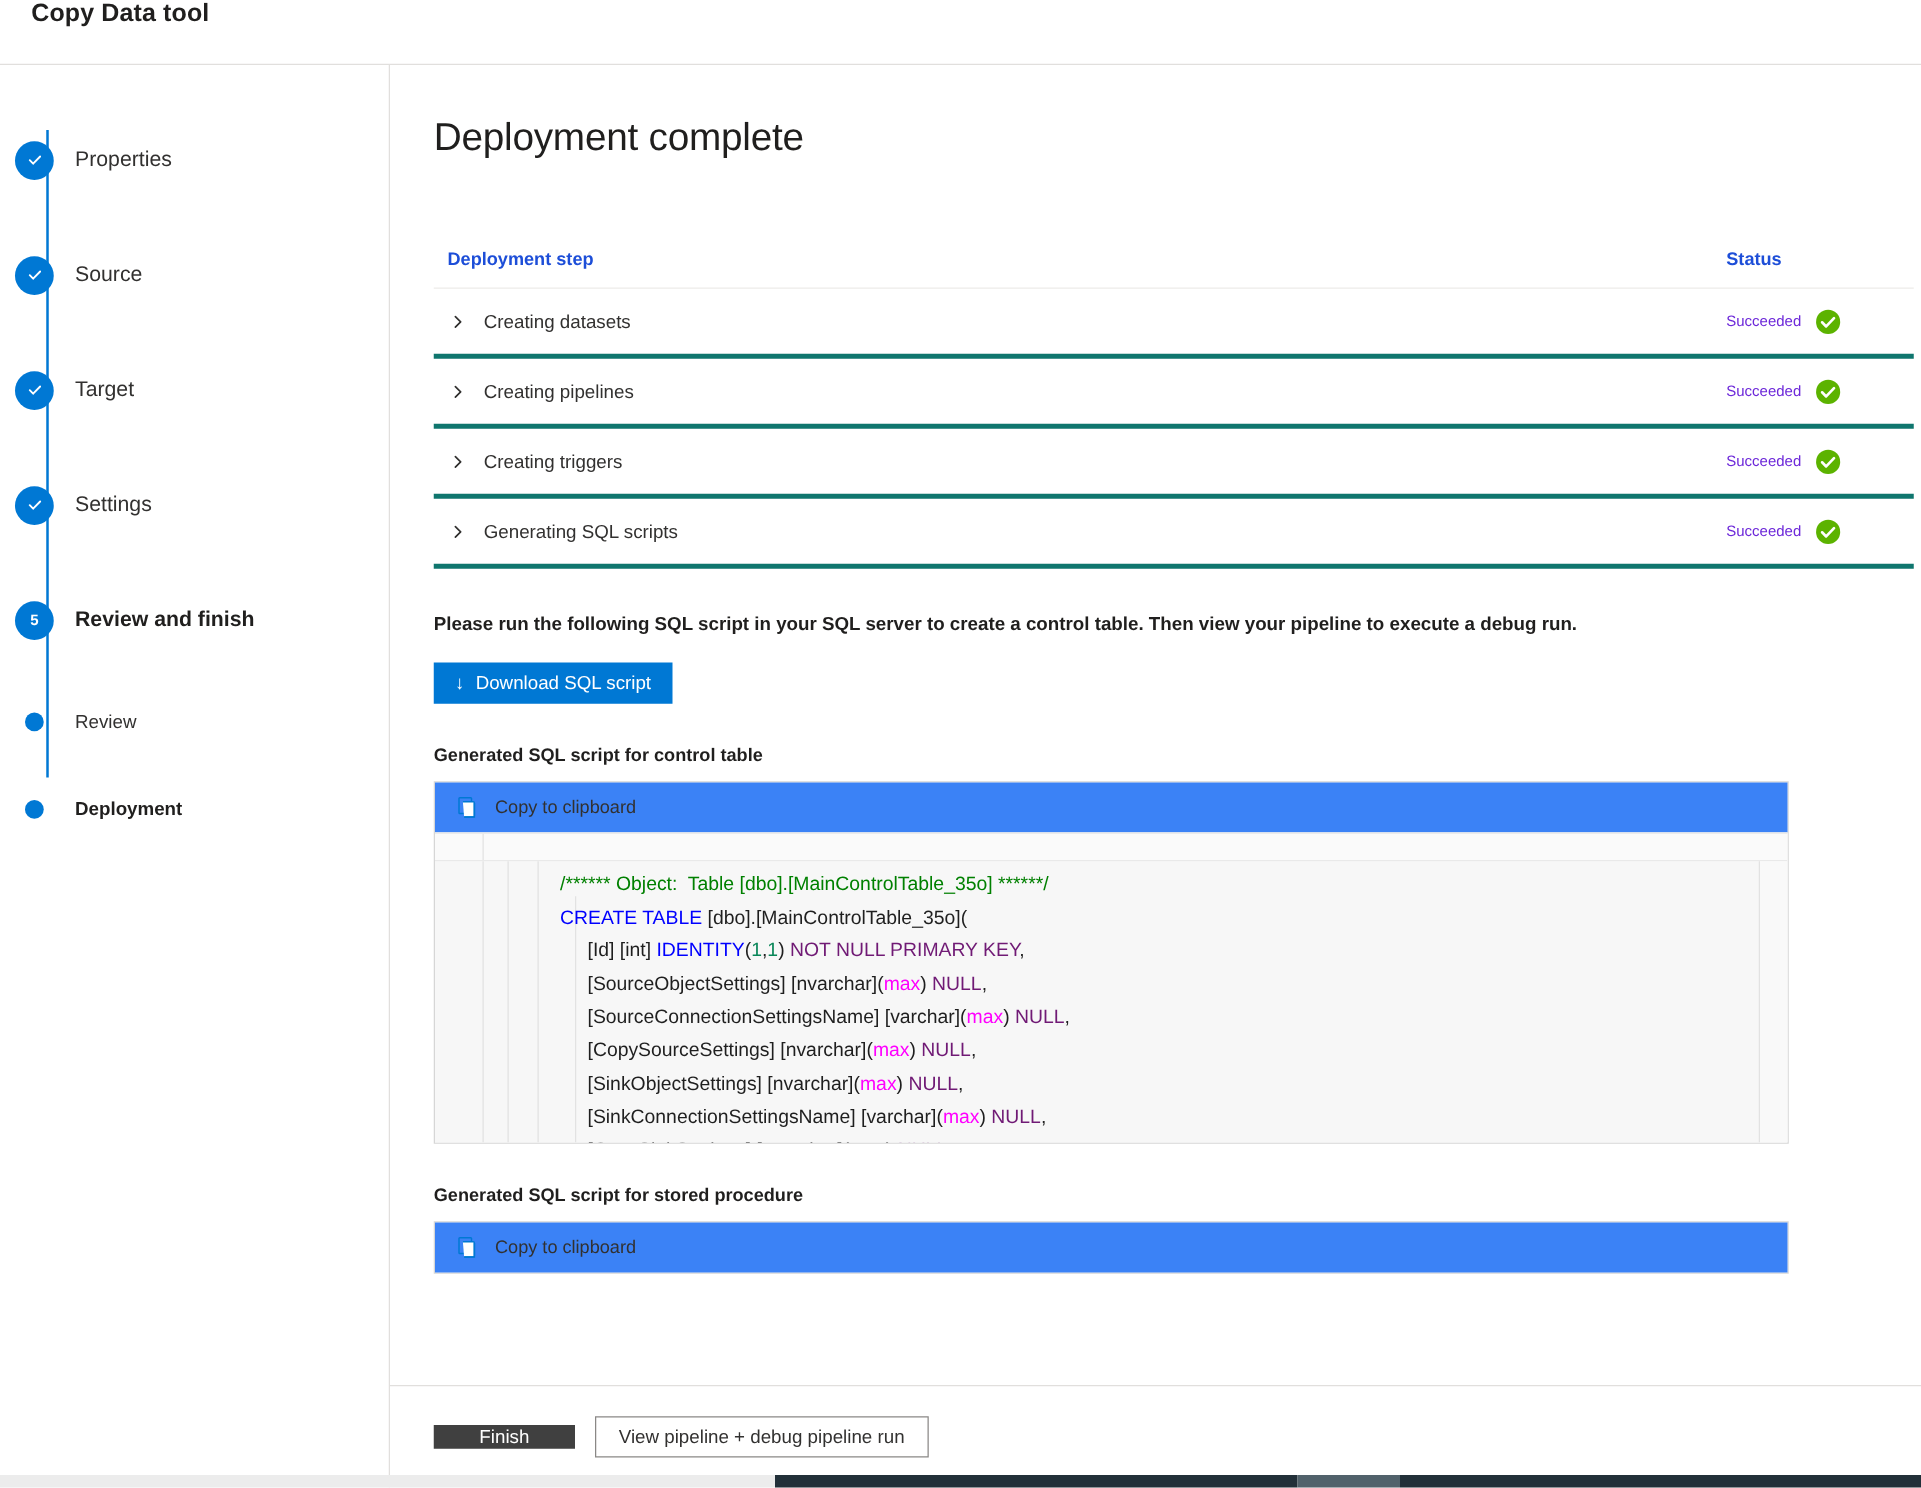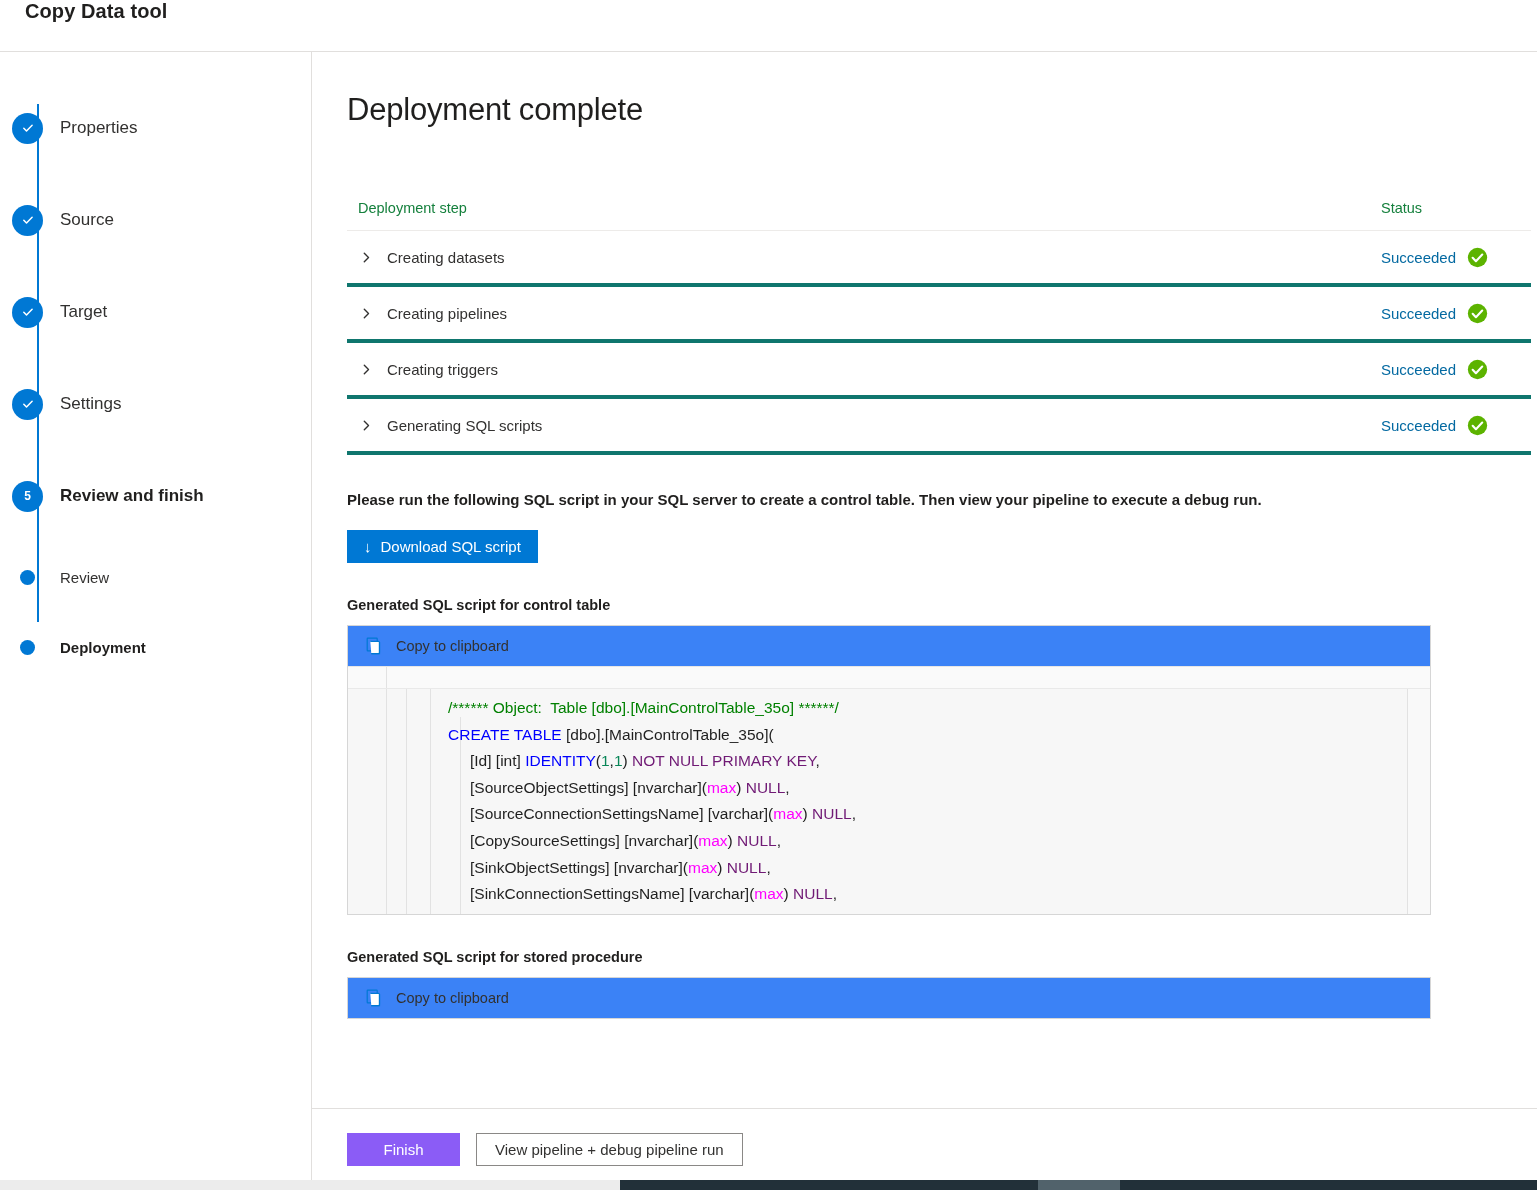--- a/index.html
+++ b/index.html
@@ -85,42 +85,42 @@
   .page-title {
     font-size: 31px; font-weight: 400; color: #201f1e;
     margin: 0 0 72px 0; letter-spacing: -.2px;
   }
 
   
   .dep-table { width: 1184px; }
   .dep-head {
     display: flex; align-items: center;
     padding: 0 0 14px 11px;
-    font-size: 14.5px; font-weight: 400; color: #15803d;
+    font-size: 14.5px; font-weight: 700; color: #1d4ed8;
     border-bottom: 1px solid #edebe9;
   }
   .col-step { flex: 1 1 auto; }
   .col-status { width: 150px; flex: 0 0 150px; }
   .dep-row {
     display: flex; align-items: center;
     height: 56px;
     border-bottom: 4px solid #0f766e;
     padding-left: 11px;
     font-size: 15px; color: #323130;
   }
   .chev {
     width: 16px; flex: 0 0 16px;
     color: #323130; font-size: 14px;
     display: flex; align-items: center; justify-content: center;
     margin-right: 13px;
   }
   .status-cell {
     width: 150px; flex: 0 0 150px;
     display: flex; align-items: center; gap: 11px;
-    font-size: 15px; color: #0369a1;
+    font-size: 12px; color: #6d28d9;
   }
   .ok-icon { width: 21px; height: 21px; flex: 0 0 21px; }
 
   
   .instructions {
     margin-top: 36px;
     font-size: 15px; font-weight: 700; color: #201f1e;
   }
 
   
@@ -203,22 +203,22 @@
 
   
   .footer {
     height: 82px; flex: 0 0 82px;
     border-top: 1px solid #e1dfdd;
     display: flex; align-items: center;
     padding-left: 35px; gap: 16px;
     background: #fff;
   }
   .btn-finish {
-    height: 33px; min-width: 113px;
-    background: #8b5cf6; border: none; color: #fff;
+    height: 19px; min-width: 113px;
+    background: #404040; border: none; color: #fff;
     font-size: 15px; font-family: inherit; cursor: pointer;
   }
   .btn-ghost {
     height: 33px;
     background: #fff; border: 1px solid #8a8886; color: #323130;
     font-size: 15px; font-family: inherit; padding: 0 18px; cursor: pointer;
   }
 
   
   .taskbar { position: absolute; left: 0; bottom: 0; width: 1537px; height: 10px; display: flex; }

